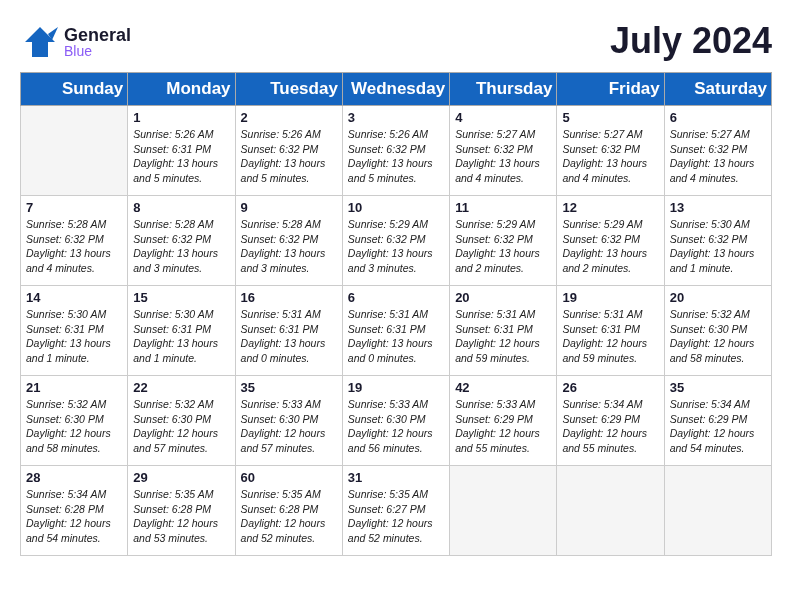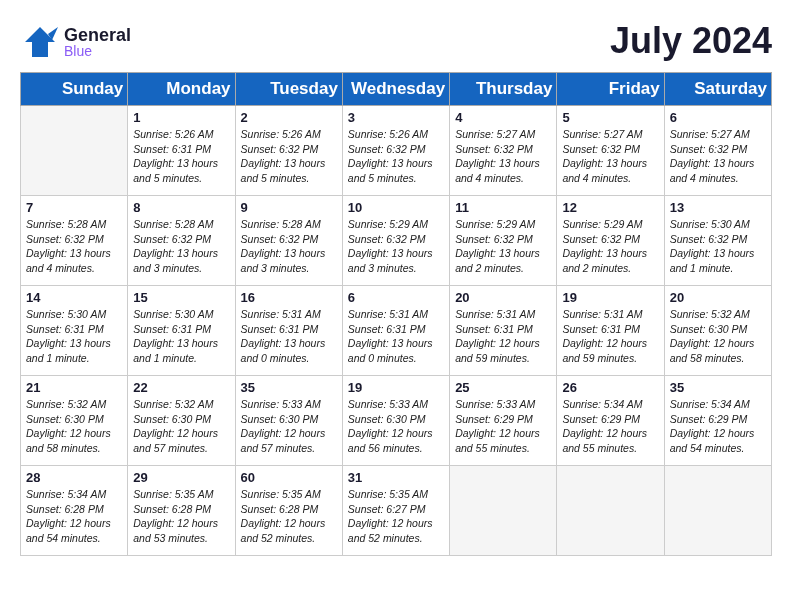--- a/index.html
+++ b/index.html
@@ -290,21 +290,21 @@
 and 57 minutes.</div>
         </td>
         <td>
           <div class="day-num">19</div>
           <div class="day-info" style="white-space: pre-line;">Sunrise: 5:33 AM
 Sunset: 6:30 PM
 Daylight: 12 hours
 and 56 minutes.</div>
         </td>
         <td>
-          <div class="day-num">25</div>
+          <div class="day-num">42</div>
           <div class="day-info" style="white-space: pre-line;">Sunrise: 5:33 AM
 Sunset: 6:29 PM
 Daylight: 12 hours
 and 55 minutes.</div>
         </td>
         <td>
           <div class="day-num">26</div>
           <div class="day-info" style="white-space: pre-line;">Sunrise: 5:34 AM
 Sunset: 6:29 PM
 Daylight: 12 hours

